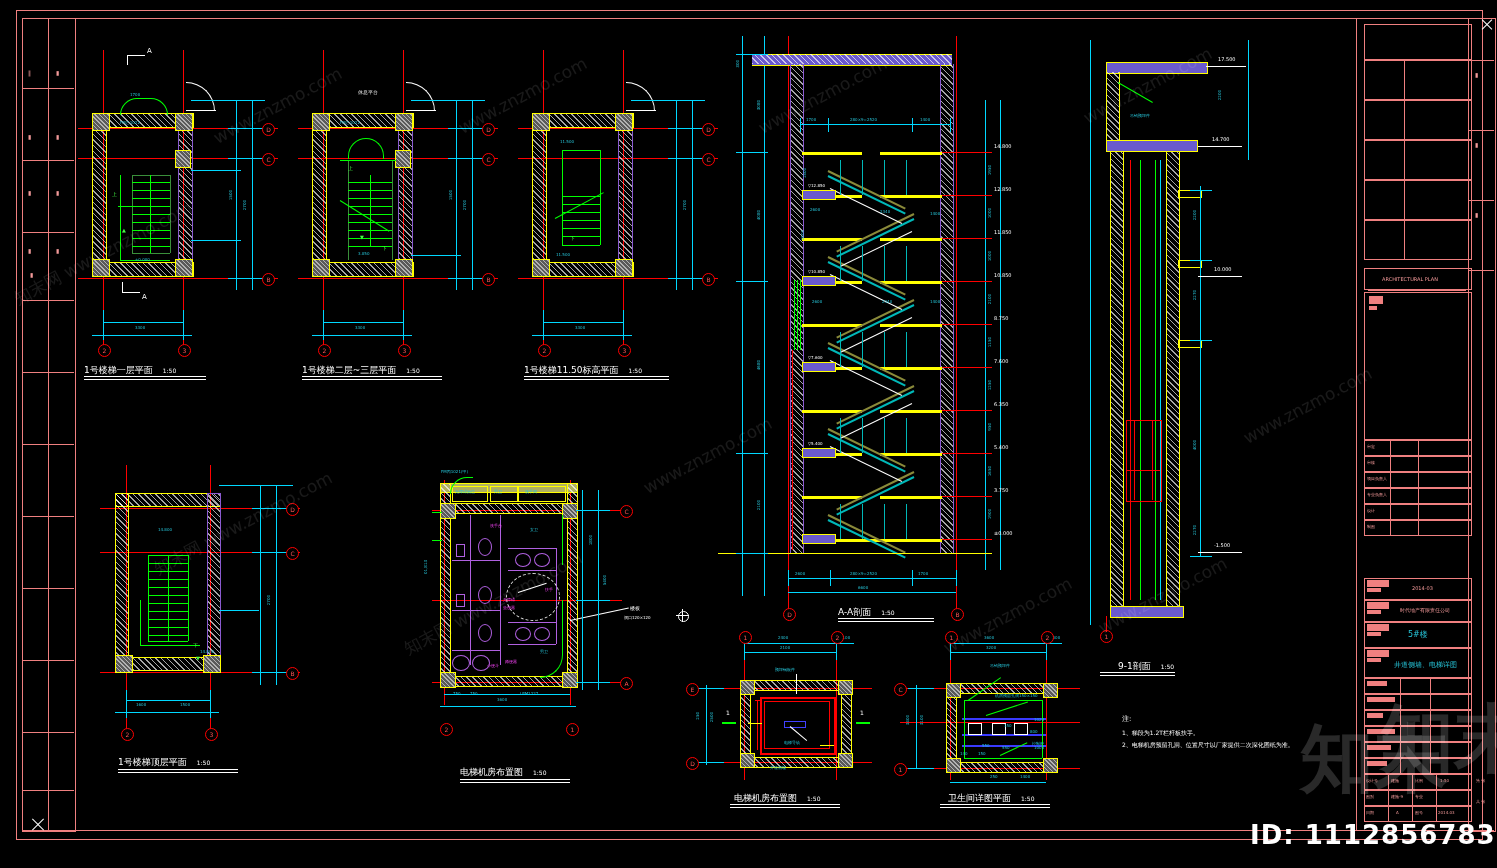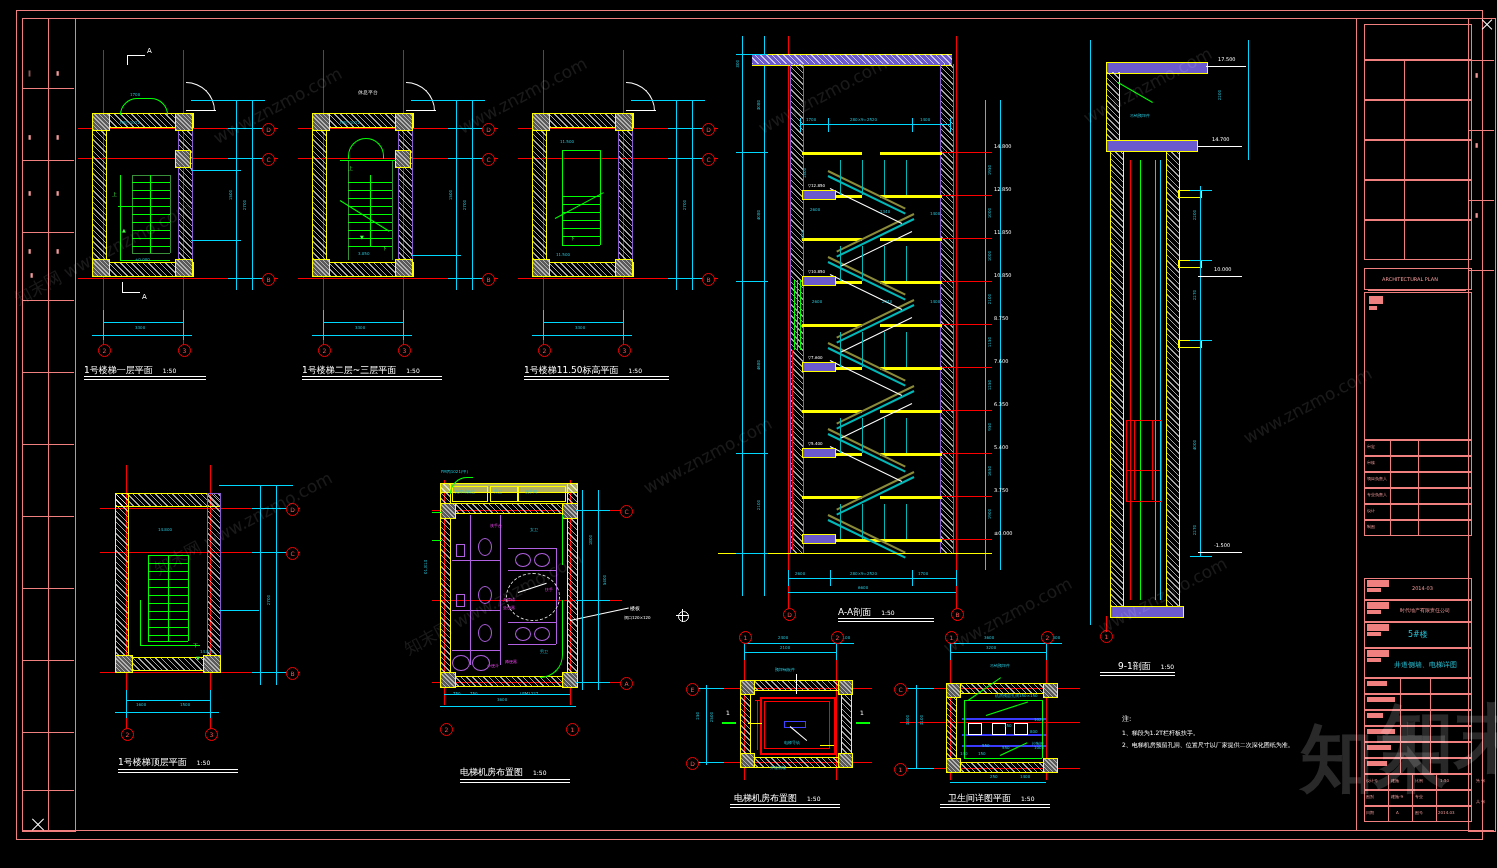--- a/index.html
+++ b/index.html
@@ -992,14 +992,15 @@
   <div class="wm" style="left:755px;top:120px;">www.znzmo.com</div>
   <div class="wm" style="left:1080px;top:110px;">www.znzmo.com</div>
   <div class="wm" style="left:1240px;top:430px;">www.znzmo.com</div>
   <div class="wm" style="left:1095px;top:620px;">www.znzmo.com</div>
   <div class="wm" style="left:640px;top:480px;">www.znzmo.com</div>
   <div class="wm" style="left:940px;top:640px;">www.znzmo.com</div>
 
   <div class="wmbig" style="left:1300px;top:710px;">知末</div>
   <div class="wmbig" style="left:1380px;top:690px;">知末</div>
 
+  <div class="idtext" style="left:1250px;top:820px;">ID: 1112856783</div>
 
 </div>
 
 </body></html>

